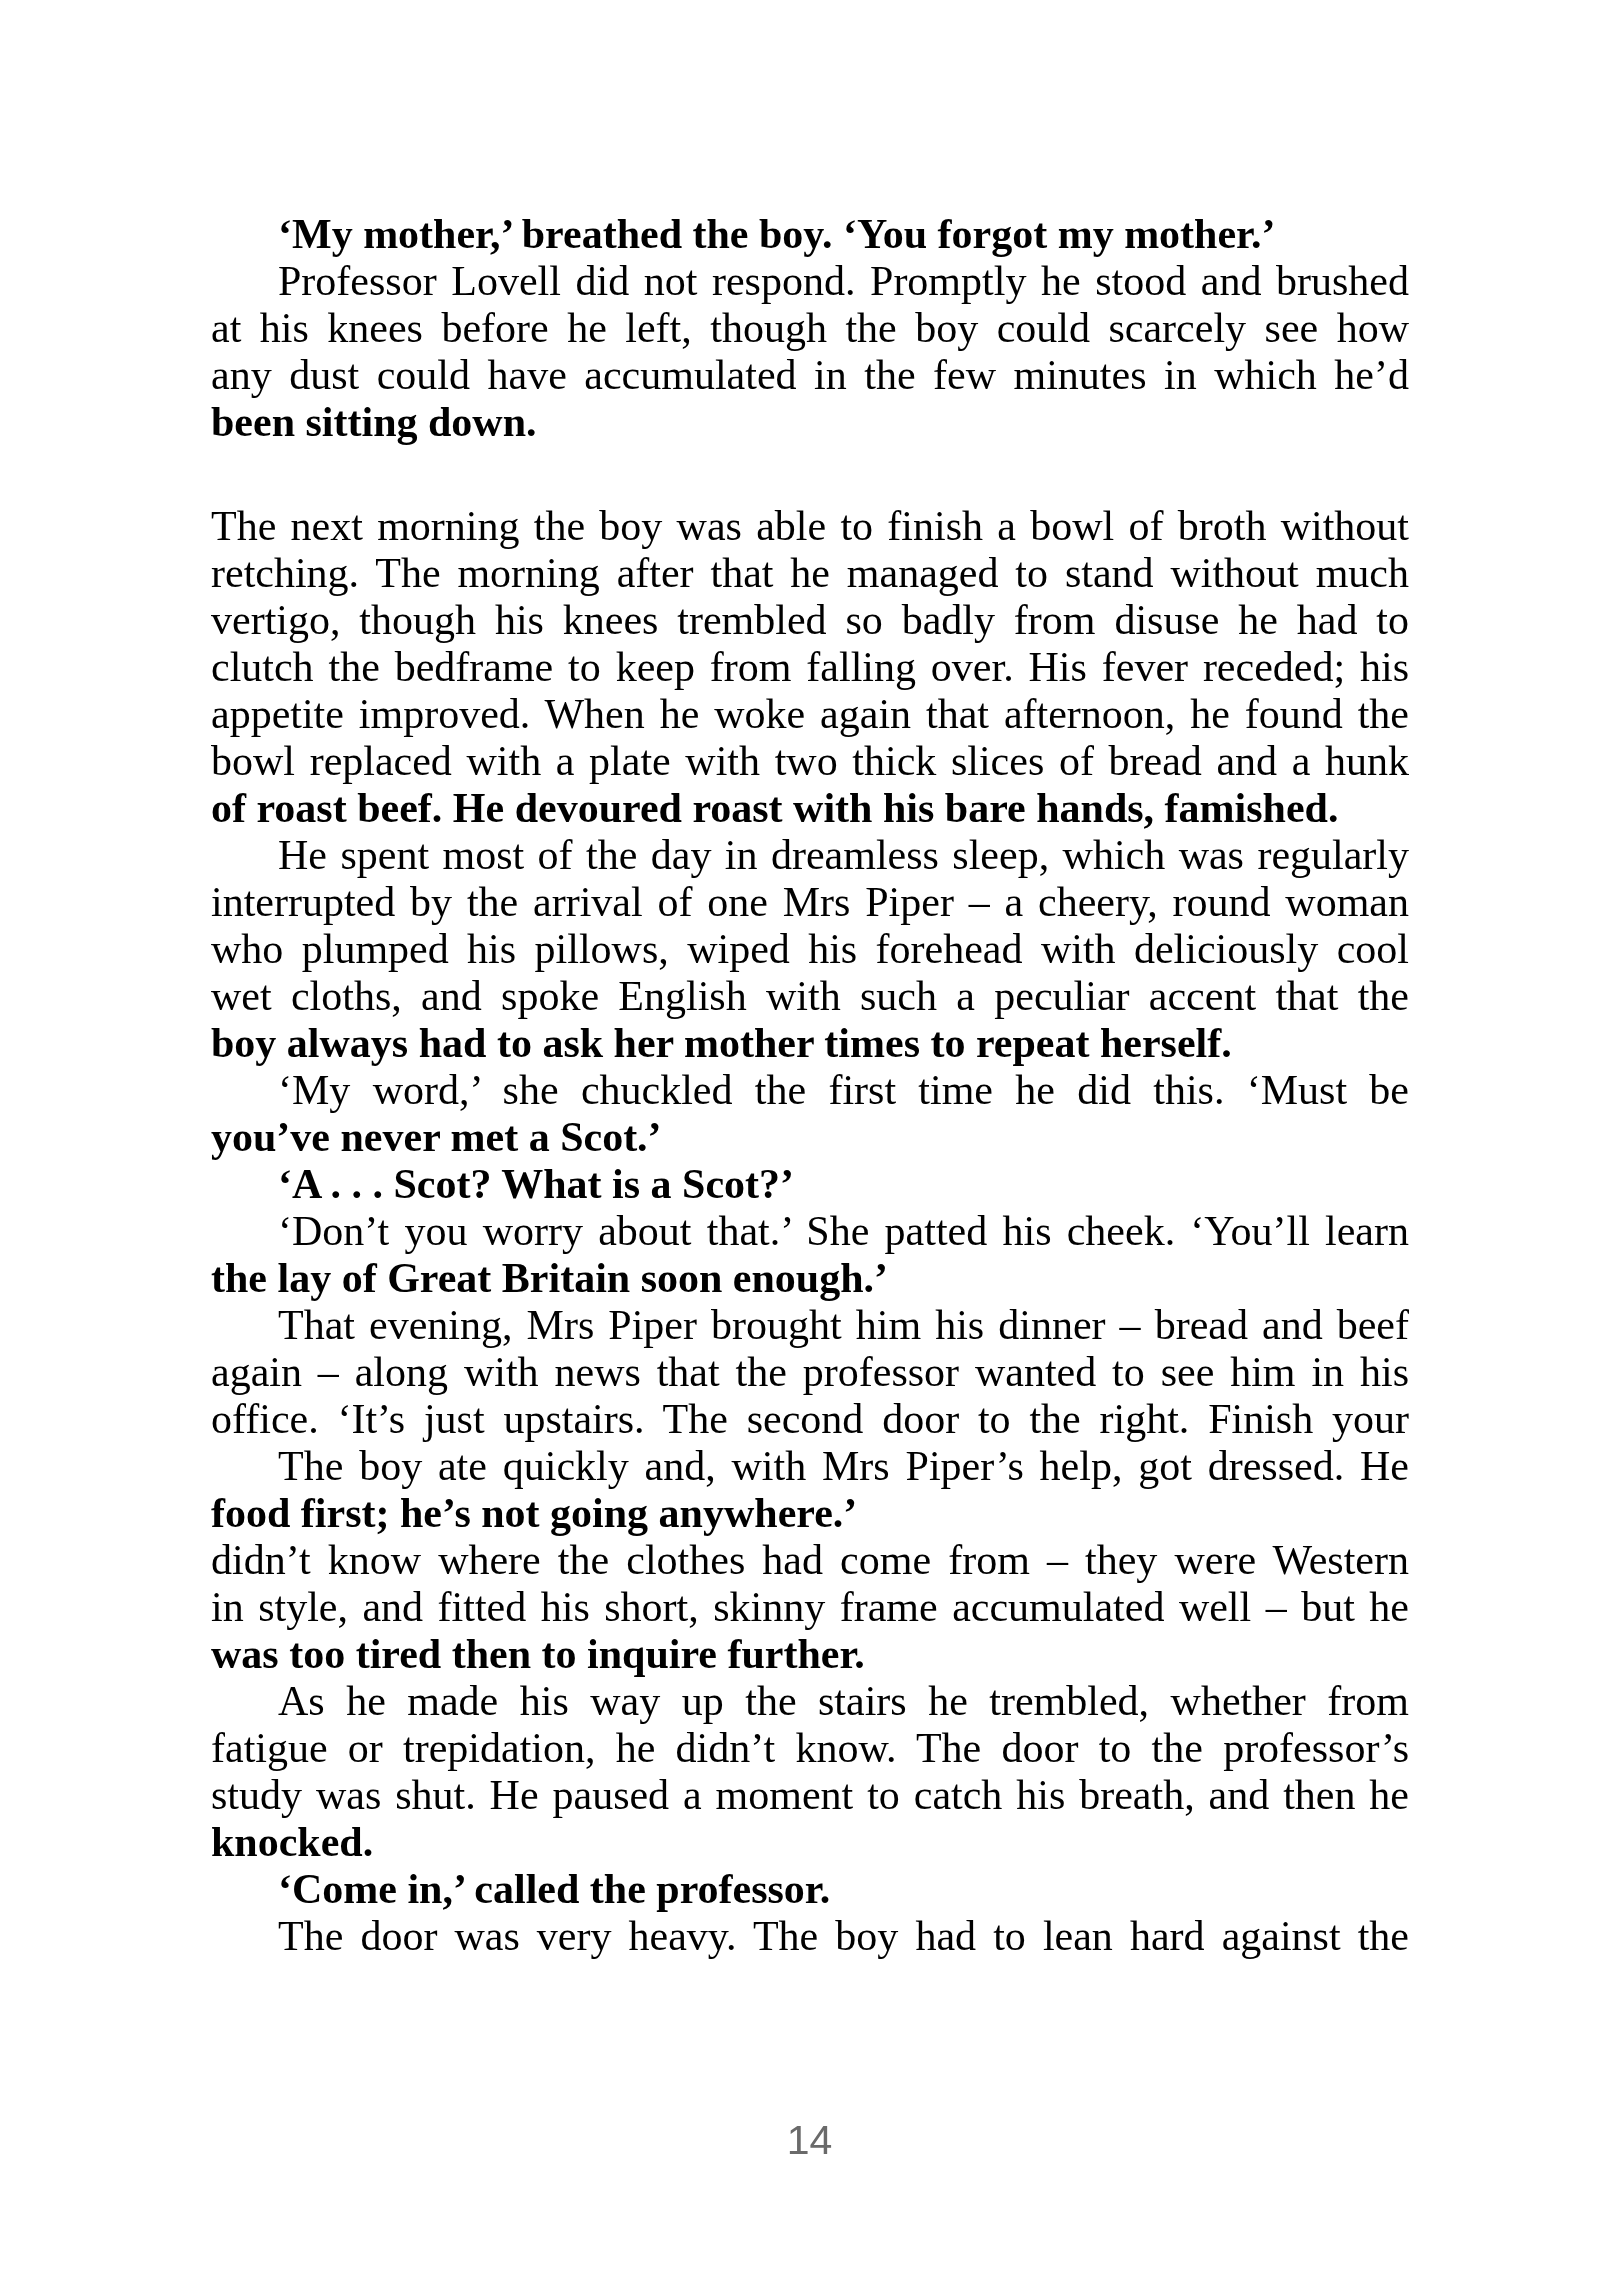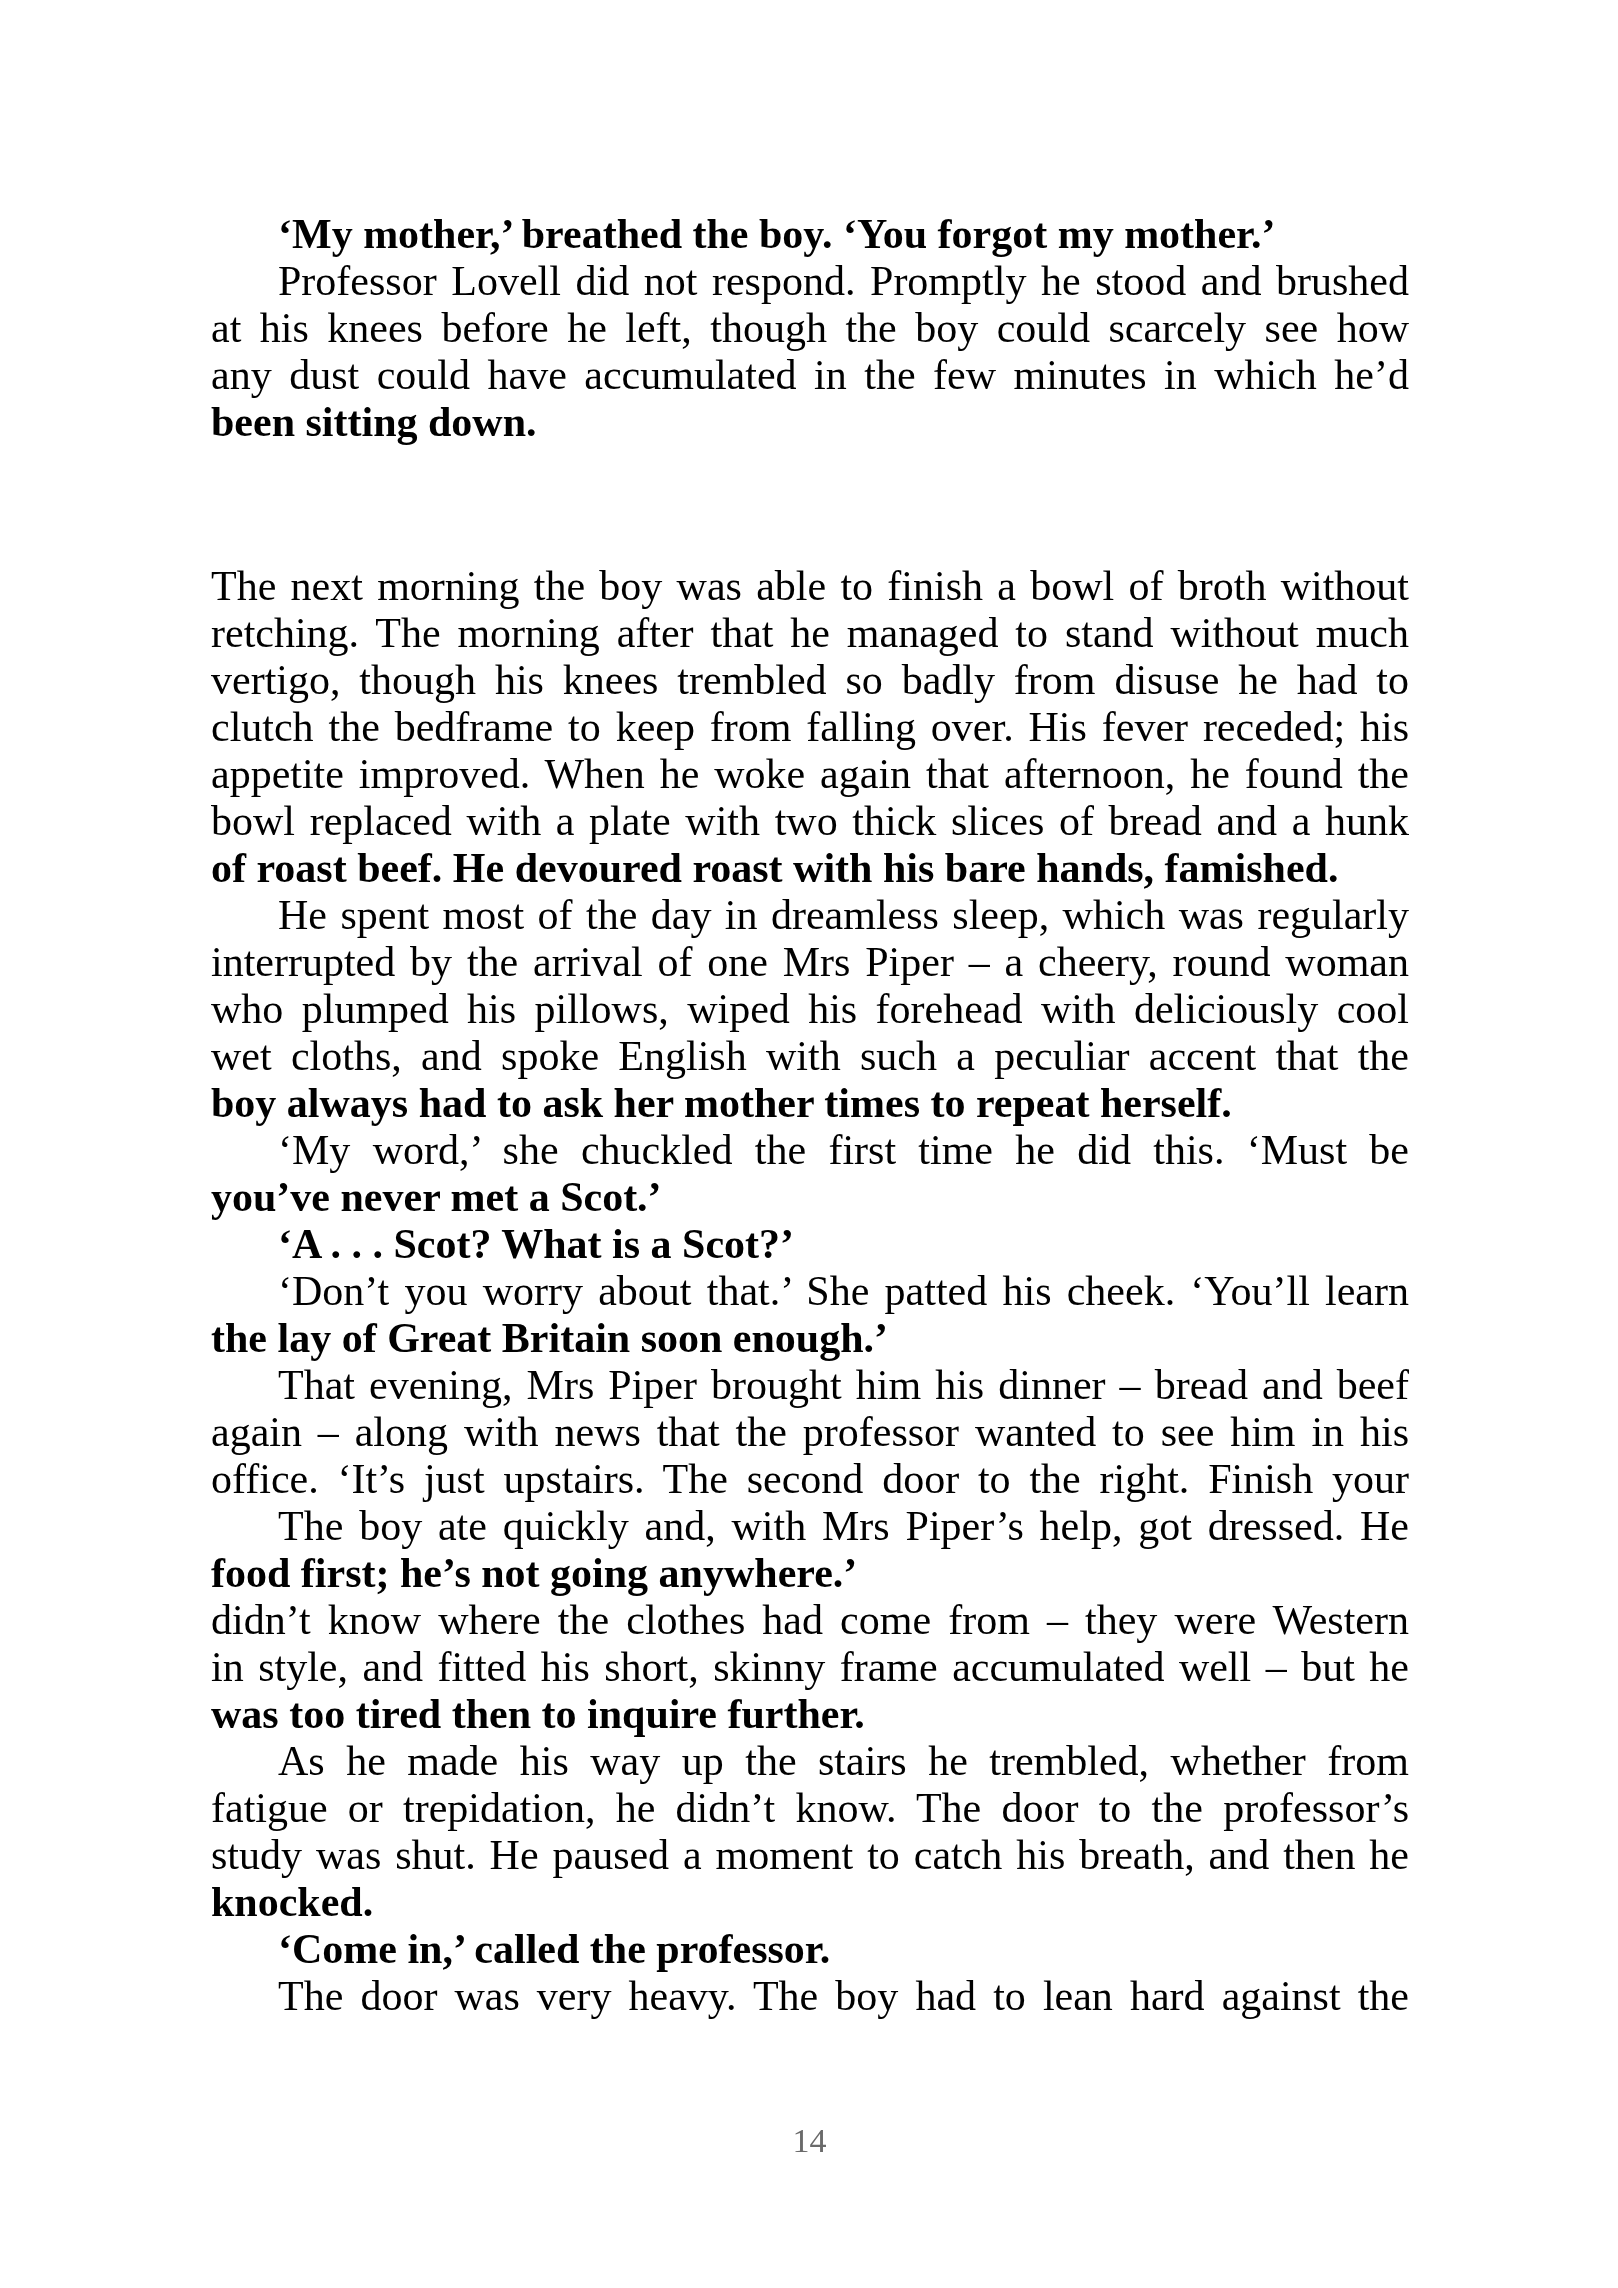--- a/index.html
+++ b/index.html
@@ -30,30 +30,30 @@
     white-space: normal;
   }
   .line.nj {
     text-align-last: left;
     font-weight: bold;
   }
   .line.ind {
     text-indent: 67px;
   }
   .line.gap {
-    margin-top: 117px;
+    margin-top: 57px;
   }
   .page-number {
     position: absolute;
     top: 2120px;
     left: 0;
     width: 1619px;
     text-align: center;
-    font-family: Liberation Serif, serif;
-    font-size: 34px;
+    font-family: Liberation Sans, sans-serif;
+    font-size: 41px;
     line-height: 41px;
     color: #6a6a6a;
   }
 </style>
 </head>
 <body>
 
 <div class="page">
   <div class="text-block" id="text-block">
       <div class="line ind nj">‘My mother,’ breathed the boy. ‘You forgot my mother.’</div>

